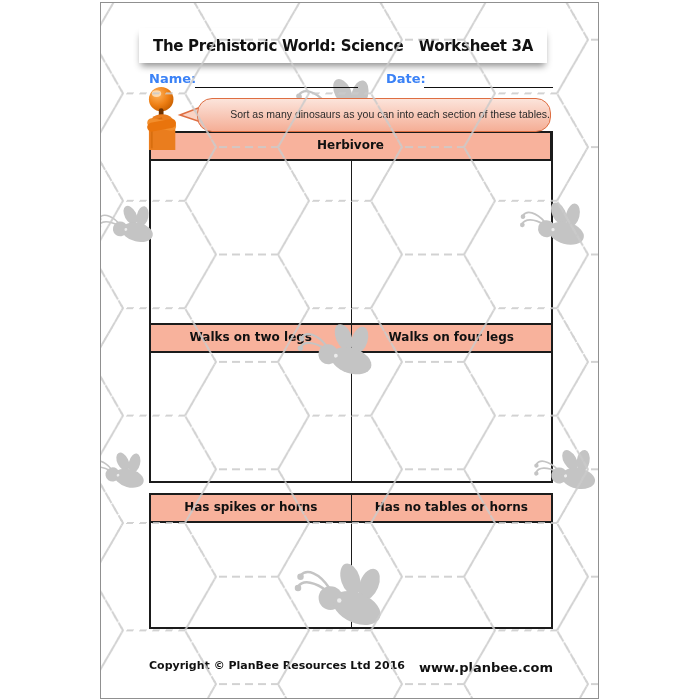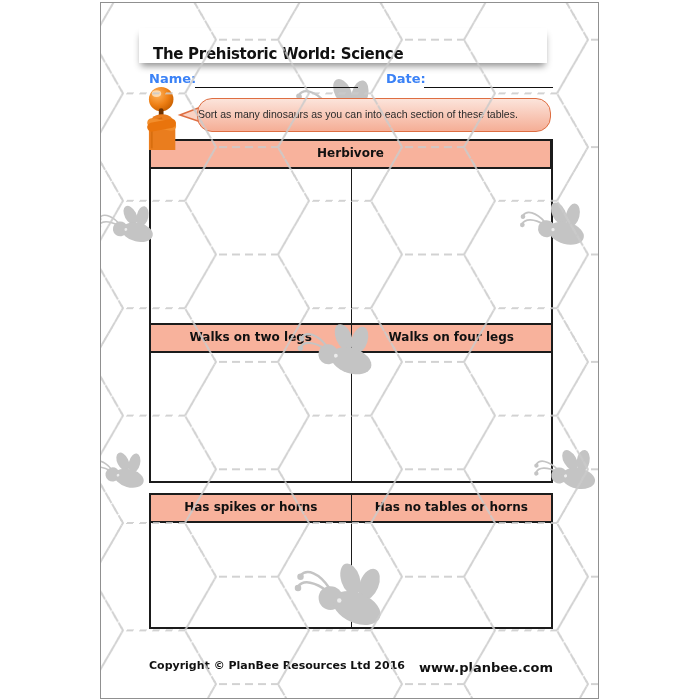--- a/index.html
+++ b/index.html
@@ -4,44 +4,44 @@
 <style>
   html,body{margin:0;padding:0;background:#ffffff;}
   .canvas{position:relative;width:700px;height:700px;background:#ffffff;overflow:hidden;
           font-family:"DejaVu Sans","Liberation Sans",sans-serif;}
   .page{position:absolute;left:100px;top:2px;width:497px;height:695px;background:#ffffff;
         border:1px solid #909090;overflow:hidden;}
   .layer{position:absolute;left:0;top:0;width:100%;height:100%;pointer-events:none;}
 
   
   .band{position:absolute;left:38px;top:25px;width:408px;height:35px;background:#ffffff;
-        z-index:2;display:flex;align-items:flex-end;justify-content:space-between;
+        z-index:2;display:flex;align-items:center;justify-content:space-between;
         padding:0 14px;box-sizing:border-box;
         box-shadow:0 5px 7px -2px rgba(0,0,0,0.45);}
   .band .ttl{font-size:15px;font-weight:bold;color:#111;letter-spacing:-0.3px;}
 
   
   .ndrow{position:absolute;left:0;top:66px;width:100%;height:22px;z-index:2;}
   .lbl{position:absolute;font-size:13px;font-weight:bold;color:#3b82f6;top:2px;}
   .wline{position:absolute;top:0;height:18px;border-bottom:1.6px solid #111;}
 
   
   .mascot{position:absolute;left:39px;top:83px;width:48px;height:66px;z-index:4;}
   .bubble{position:absolute;left:96px;top:95px;width:354px;height:34px;z-index:3;
           border:1.6px solid #DE6E42;border-radius:15px;
           background:linear-gradient(#FCE4DB,#F5AE96);
-          box-sizing:border-box;text-align:left;line-height:31px;
+          box-sizing:border-box;text-align:right;line-height:31px;
           font-size:10.5px;color:#2b2b2b;white-space:nowrap;
           font-family:"Liberation Sans",sans-serif;}
   .tail{position:absolute;left:76px;top:102px;width:24px;height:20px;z-index:3;}
 
   
   .wtable{position:absolute;left:48px;width:404px;z-index:2;border:2px solid #1B1B1B;
           box-sizing:border-box;display:flex;flex-direction:column;}
-  .t1{top:136px;height:196px;} .t2{top:320px;height:160px;} .t3{top:490px;height:136px;}
+  .t1{top:128px;height:196px;} .t2{top:320px;height:160px;} .t3{top:490px;height:136px;}
   .thead{display:flex;height:26px;background:#F8B29C;border-bottom:2px solid #1B1B1B;}
   .hcell{flex:1;font-size:12px;font-weight:bold;color:#111;text-align:center;line-height:24px;}
   .hcell.first,.bcell.first{border-right:1.6px solid #1B1B1B;}
   .tbody{display:flex;flex:1;}
   .bcell{flex:1;}
 
   
   .foot-l{position:absolute;left:48px;top:656px;font-size:11px;font-weight:bold;color:#111;z-index:2;}
   .foot-r{position:absolute;right:45px;top:657px;font-size:13px;font-weight:bold;color:#111;z-index:2;}
 
@@ -79,20 +79,21 @@
         </pattern>
       </defs>
     </svg>
 
     <svg class="bee1wrap" viewBox="0 0 497 695">
       <use href="#bee" transform="translate(242,106) scale(1.1) rotate(-8) translate(-45,-30)"></use>
     </svg>
 
     <div class="band">
       <span class="ttl">The Prehistoric World: Science</span>
+      <span class="ttl">Worksheet 3A</span>
     </div>
 
     <div class="ndrow">
       <span class="lbl" style="left:48px">Name:</span>
       <span class="wline" style="left:94px;width:163px"></span>
       <span class="lbl" style="left:285px">Date:</span>
       <span class="wline" style="left:323px;width:129px"></span>
     </div>
 
     <svg class="mascot" viewBox="0 0 50 70">

